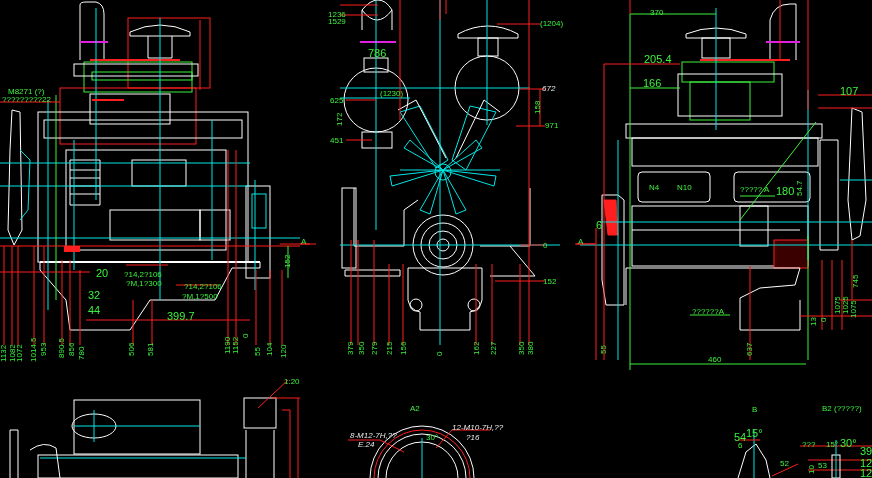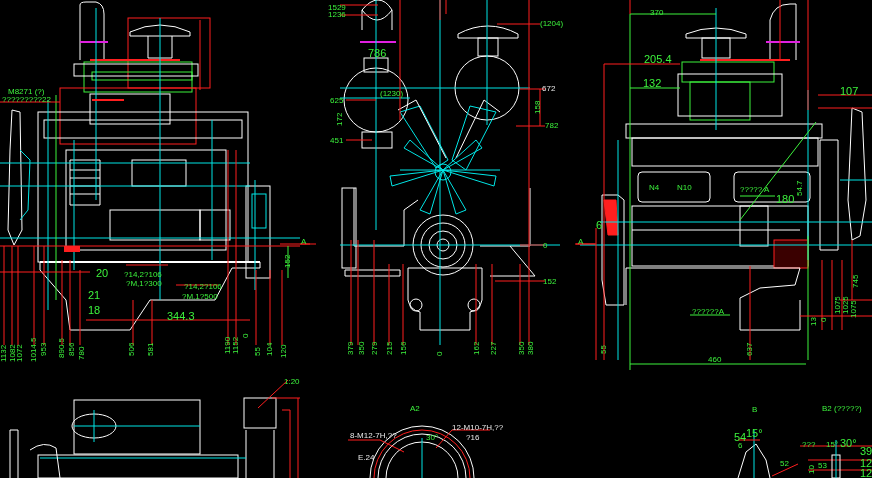--- a/index.html
+++ b/index.html
@@ -1,21 +1,21 @@
 <!DOCTYPE html>
 <html><head>
 <meta charset="utf-8">
 <style>
   html, body { margin:0; padding:0; background:#000; }
   body { width:872px; height:478px; overflow:hidden; position:relative; font-family:"DejaVu Sans Mono", monospace; }
   #cad { position:absolute; left:0; top:0; width:872px; height:478px; display:block; }
   .lbl { position:absolute; color:#3cf23c; font-size:11px; line-height:11px; white-space:nowrap; font-family:"Liberation Sans", sans-serif; }
   .lbl.sm { font-size:8px; line-height:8px; }
   .lbl.v { transform:rotate(-90deg); transform-origin:left top; }
-  .lbl.w { color:#e8e8e8; }
+  .lbl.w { color:#e8e8e8;font-style:italic; }
 </style>
 </head>
 <body>
 
 <svg id="cad" viewBox="0 0 872 478" xmlns="http://www.w3.org/2000/svg">
   <g fill="none" stroke-width="1">
 
     <g>
 
       <path d="M80 5 Q80 2 86 2 L96 2 Q104 4 104 14 L104 60 M80 5 L80 60" stroke="#fff"></path>
@@ -280,23 +280,23 @@
       <line x1="808" y1="470" x2="872" y2="470" stroke="#ff1f1f"></line>
       <rect x="832" y="455" width="8" height="23" stroke="#fff"></rect>
       <line x1="836" y1="440" x2="836" y2="478" stroke="#00e5e5"></line>
     </g>
   </g>
 </svg>
 
 <div class="lbl sm" style="left:8px;top:88px">M8271 (?)</div>
 <div class="lbl sm" style="left:2px;top:96px">?????????22</div>
 <div class="lbl" style="left:96px;top:268px">20</div>
-<div class="lbl" style="left:88px;top:290px">21</div>
-<div class="lbl" style="left:88px;top:305px">18</div>
-<div class="lbl" style="left:167px;top:311px">344.3</div>
+<div class="lbl" style="left:88px;top:290px">32</div>
+<div class="lbl" style="left:88px;top:305px">44</div>
+<div class="lbl" style="left:167px;top:311px">399.7</div>
 <div class="lbl sm" style="left:124px;top:271px">?14,2?106</div>
 <div class="lbl sm" style="left:126px;top:280px">?M,1?300</div>
 <div class="lbl sm" style="left:184px;top:283px">?14,2?106</div>
 <div class="lbl sm" style="left:182px;top:293px">?M,1?500</div>
 <div class="lbl v sm" style="left:0px;top:362px">1132</div>
 <div class="lbl v sm" style="left:9px;top:362px">1082</div>
 <div class="lbl v sm" style="left:16px;top:362px">1072</div>
 <div class="lbl v sm" style="left:30px;top:362px">1014.5</div>
 <div class="lbl v sm" style="left:40px;top:356px">953</div>
 <div class="lbl v sm" style="left:58px;top:358px">890.5</div>
@@ -306,70 +306,70 @@
 <div class="lbl v sm" style="left:147px;top:356px">581</div>
 <div class="lbl v sm" style="left:224px;top:354px">1190</div>
 <div class="lbl v sm" style="left:232px;top:354px">1152</div>
 <div class="lbl v sm" style="left:242px;top:338px">0</div>
 <div class="lbl v sm" style="left:254px;top:356px">55</div>
 <div class="lbl v sm" style="left:266px;top:356px">104</div>
 <div class="lbl v sm" style="left:280px;top:358px">120</div>
 <div class="lbl v sm" style="left:284px;top:268px">152</div>
 <div class="lbl sm" style="left:301px;top:238px">A</div>
 
-<div class="lbl sm" style="left:328px;top:4px">1529</div>
+<div class="lbl sm" style="left:328px;top:18px">1529</div>
 <div class="lbl sm" style="left:328px;top:11px">1236</div>
 <div class="lbl sm" style="left:540px;top:20px">(1204)</div>
 <div class="lbl" style="left:368px;top:48px">786</div>
 <div class="lbl sm" style="left:380px;top:90px">(1230)</div>
 <div class="lbl sm" style="left:330px;top:97px">625</div>
 <div class="lbl v sm" style="left:336px;top:126px">172</div>
 <div class="lbl sm" style="left:330px;top:137px">451</div>
 <div class="lbl sm w" style="left:542px;top:85px">672</div>
 <div class="lbl v sm" style="left:534px;top:114px">158</div>
-<div class="lbl sm" style="left:545px;top:122px">782</div>
+<div class="lbl sm" style="left:545px;top:122px">971</div>
 <div class="lbl sm" style="left:543px;top:242px">0</div>
 <div class="lbl sm" style="left:543px;top:278px">152</div>
 <div class="lbl v sm" style="left:347px;top:355px">379</div>
 <div class="lbl v sm" style="left:358px;top:355px">350</div>
 <div class="lbl v sm" style="left:371px;top:355px">279</div>
 <div class="lbl v sm" style="left:386px;top:355px">215</div>
 <div class="lbl v sm" style="left:400px;top:355px">156</div>
 <div class="lbl v sm" style="left:436px;top:356px">0</div>
 <div class="lbl v sm" style="left:473px;top:355px">162</div>
 <div class="lbl v sm" style="left:490px;top:355px">227</div>
 <div class="lbl v sm" style="left:518px;top:355px">350</div>
 <div class="lbl v sm" style="left:527px;top:355px">380</div>
 <div class="lbl sm" style="left:578px;top:238px">A</div>
 
 <div class="lbl sm" style="left:650px;top:9px">370</div>
 <div class="lbl" style="left:644px;top:54px">205.4</div>
-<div class="lbl" style="left:643px;top:78px">132</div>
+<div class="lbl" style="left:643px;top:78px">166</div>
 <div class="lbl" style="left:840px;top:86px">107</div>
 <div class="lbl sm" style="left:649px;top:184px">N4</div>
 <div class="lbl sm" style="left:677px;top:184px">N10</div>
-<div class="lbl" style="left:776px;top:194px">180</div>
+<div class="lbl" style="left:776px;top:186px">180</div>
 <div class="lbl" style="left:596px;top:220px">6</div>
 <div class="lbl v sm" style="left:600px;top:354px">55</div>
 <div class="lbl sm" style="left:708px;top:356px">460</div>
 <div class="lbl v sm" style="left:746px;top:356px">637</div>
 <div class="lbl v sm" style="left:810px;top:326px">13</div>
 <div class="lbl v sm" style="left:820px;top:322px">0</div>
 <div class="lbl v sm" style="left:852px;top:288px">745</div>
 <div class="lbl v sm" style="left:834px;top:314px">1075</div>
 <div class="lbl v sm" style="left:842px;top:314px">1025</div>
 <div class="lbl v sm" style="left:850px;top:318px">1075</div>
 <div class="lbl v sm" style="left:796px;top:196px">54.7</div>
 <div class="lbl sm" style="left:740px;top:186px">????? A</div>
 <div class="lbl sm" style="left:692px;top:308px">??????A</div>
 
 <div class="lbl sm" style="left:284px;top:378px">1:20</div>
 <div class="lbl sm" style="left:410px;top:405px">A2</div>
 <div class="lbl sm w" style="left:350px;top:432px">8-M12-7H,??</div>
-<div class="lbl sm w" style="left:358px;top:454px">E.24</div>
+<div class="lbl sm w" style="left:358px;top:441px">E.24</div>
 <div class="lbl sm w" style="left:452px;top:424px">12-M10-7H,??</div>
 <div class="lbl sm w" style="left:466px;top:434px">?16</div>
 <div class="lbl sm" style="left:426px;top:434px">30°</div>
 <div class="lbl sm" style="left:752px;top:406px">B</div>
 <div class="lbl sm" style="left:822px;top:405px">B2 (?????)</div>
 <div class="lbl" style="left:734px;top:432px">54</div>
 <div class="lbl" style="left:746px;top:428px">15°</div>
 <div class="lbl sm" style="left:738px;top:442px">6</div>
 <div class="lbl sm" style="left:780px;top:460px">52</div>
 <div class="lbl v sm" style="left:808px;top:474px">10</div>

